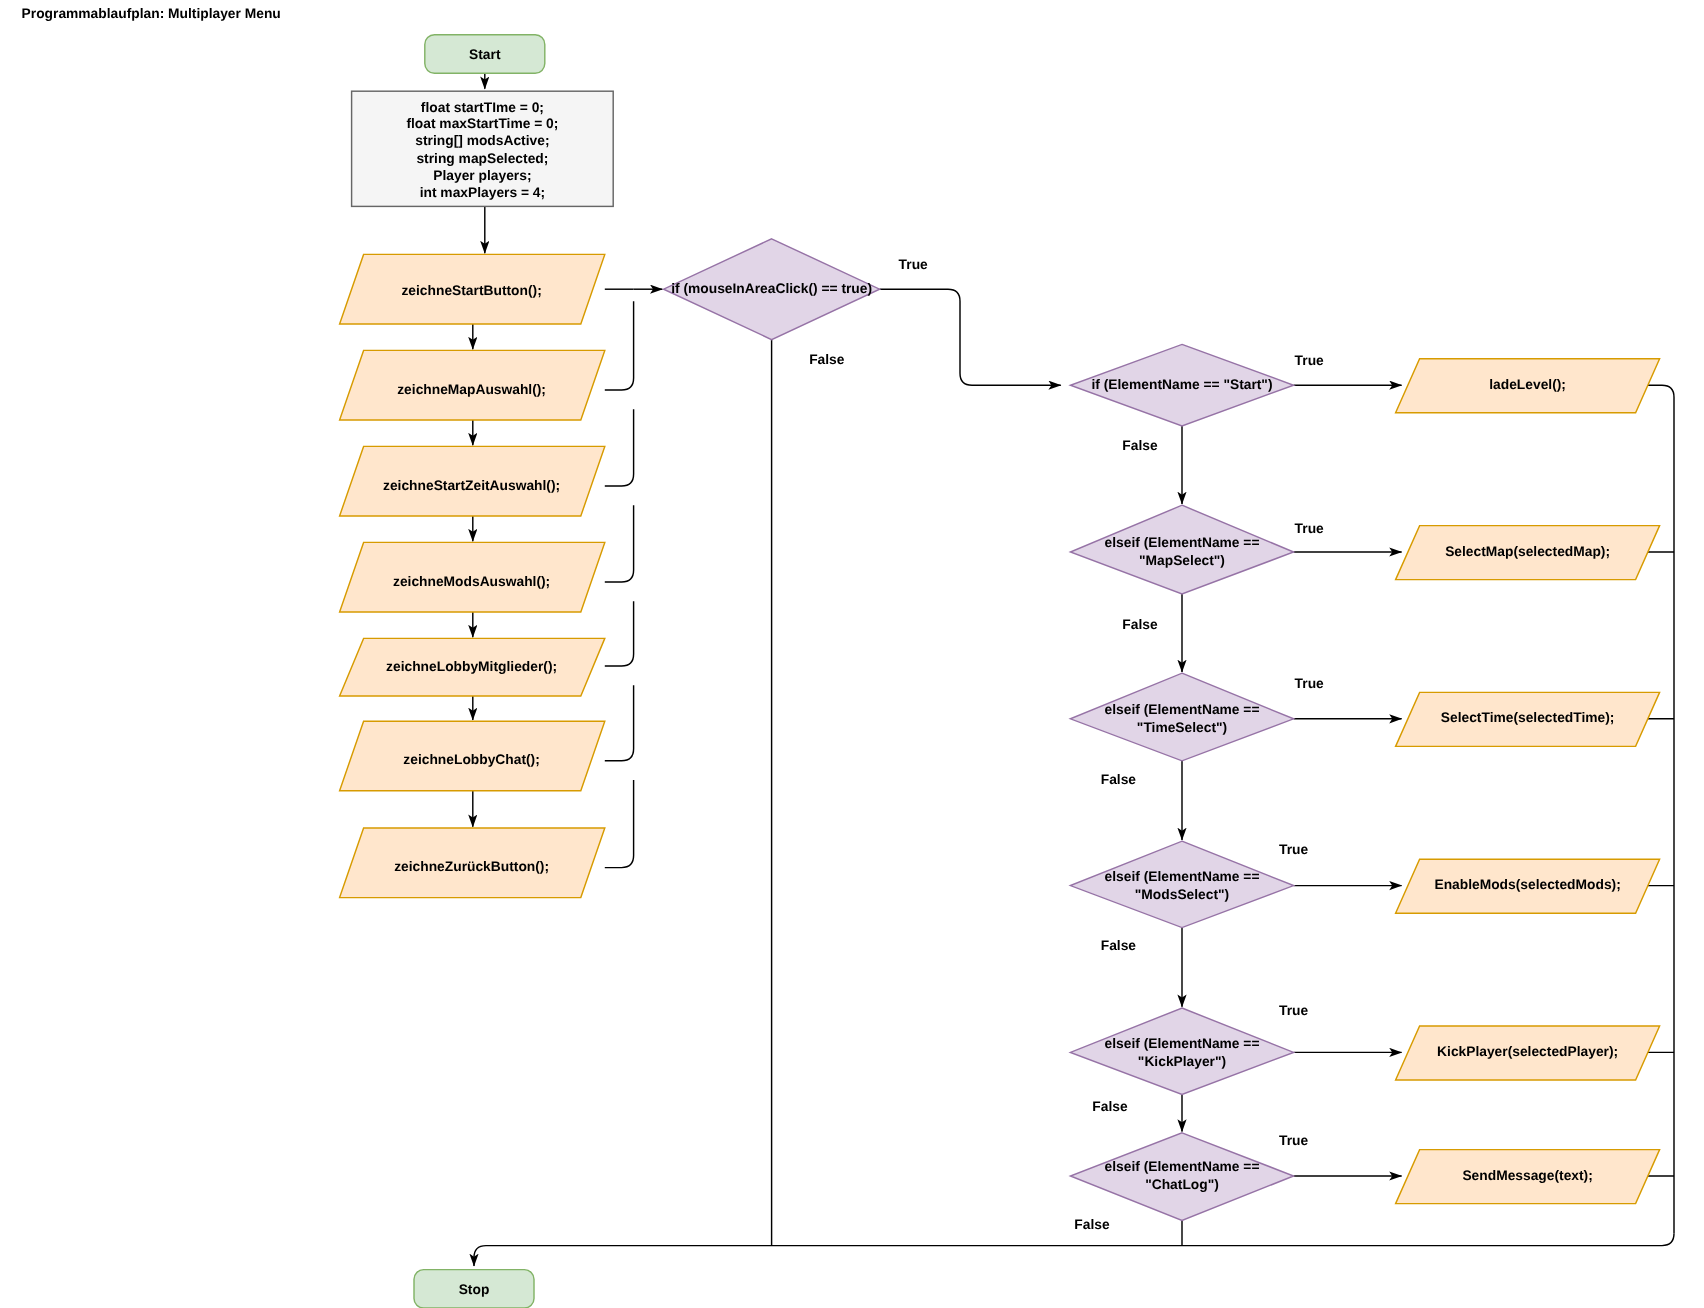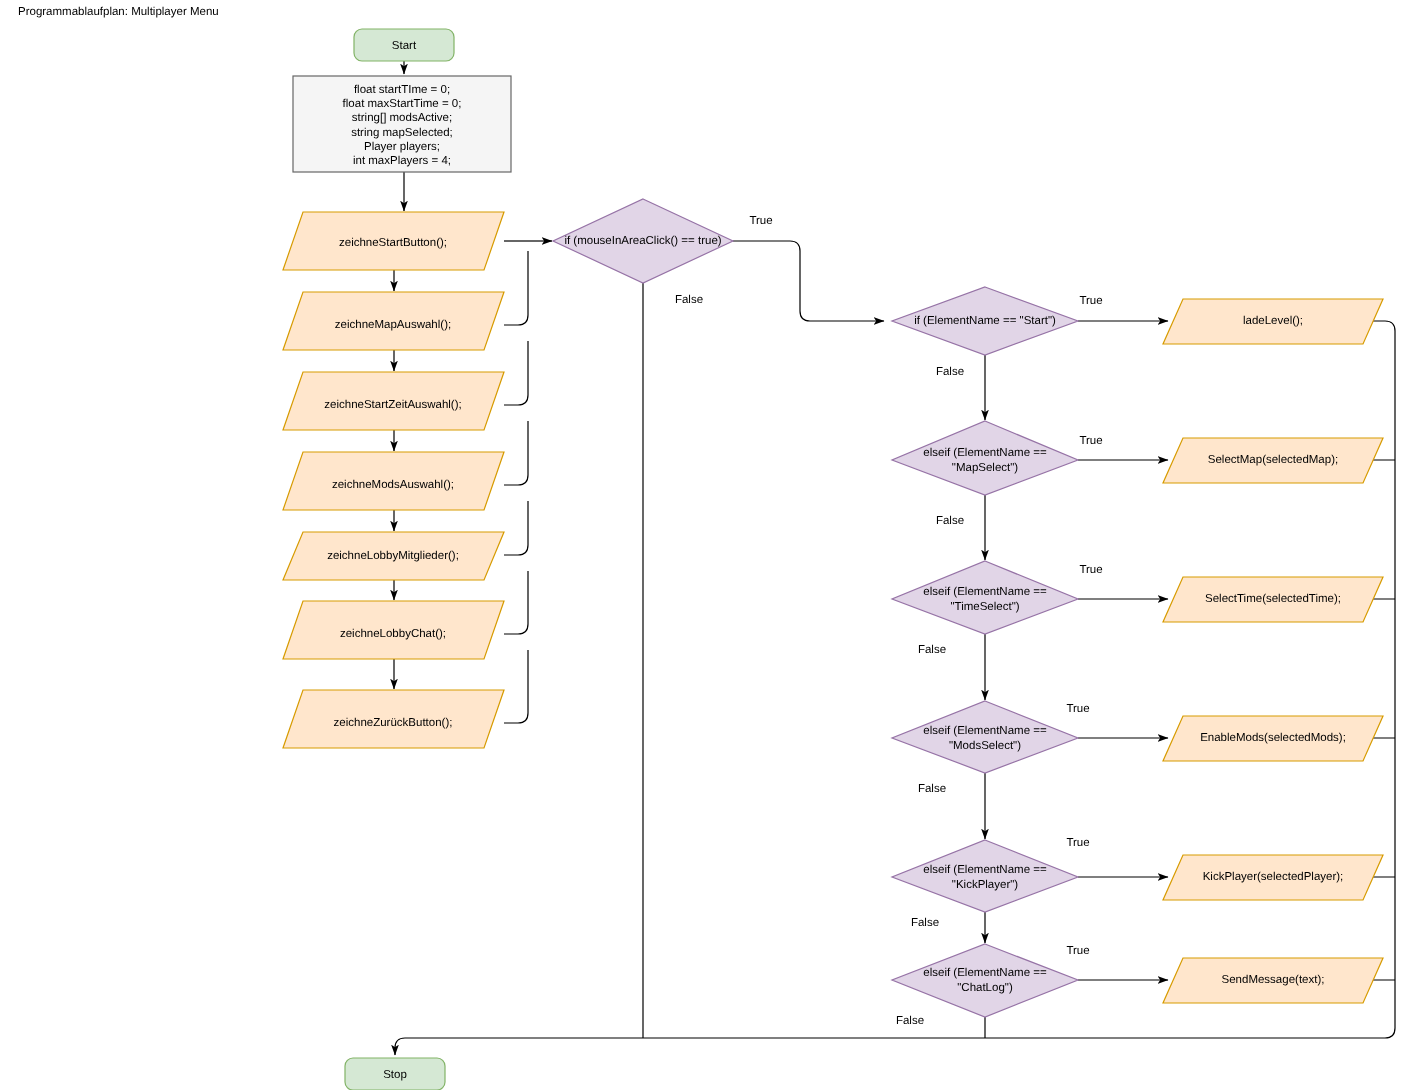--- a/index.html
+++ b/index.html
@@ -14,20 +14,21 @@
     position: relative;
     overflow: hidden;
     font-family: "Liberation Sans", sans-serif;
   }
   #diagram-root {
     position: absolute;
     left: 0;
     top: 0;
     width: 1348px;
     height: 1090px;
+    font-weight: bold;
   }
   svg.flow {
     display: block;
     width: 1420px;
     height: 1090px;
     shape-rendering: geometricPrecision;
     text-rendering: geometricPrecision;
   }
   .node-shape {
     stroke-width: 1.2;

